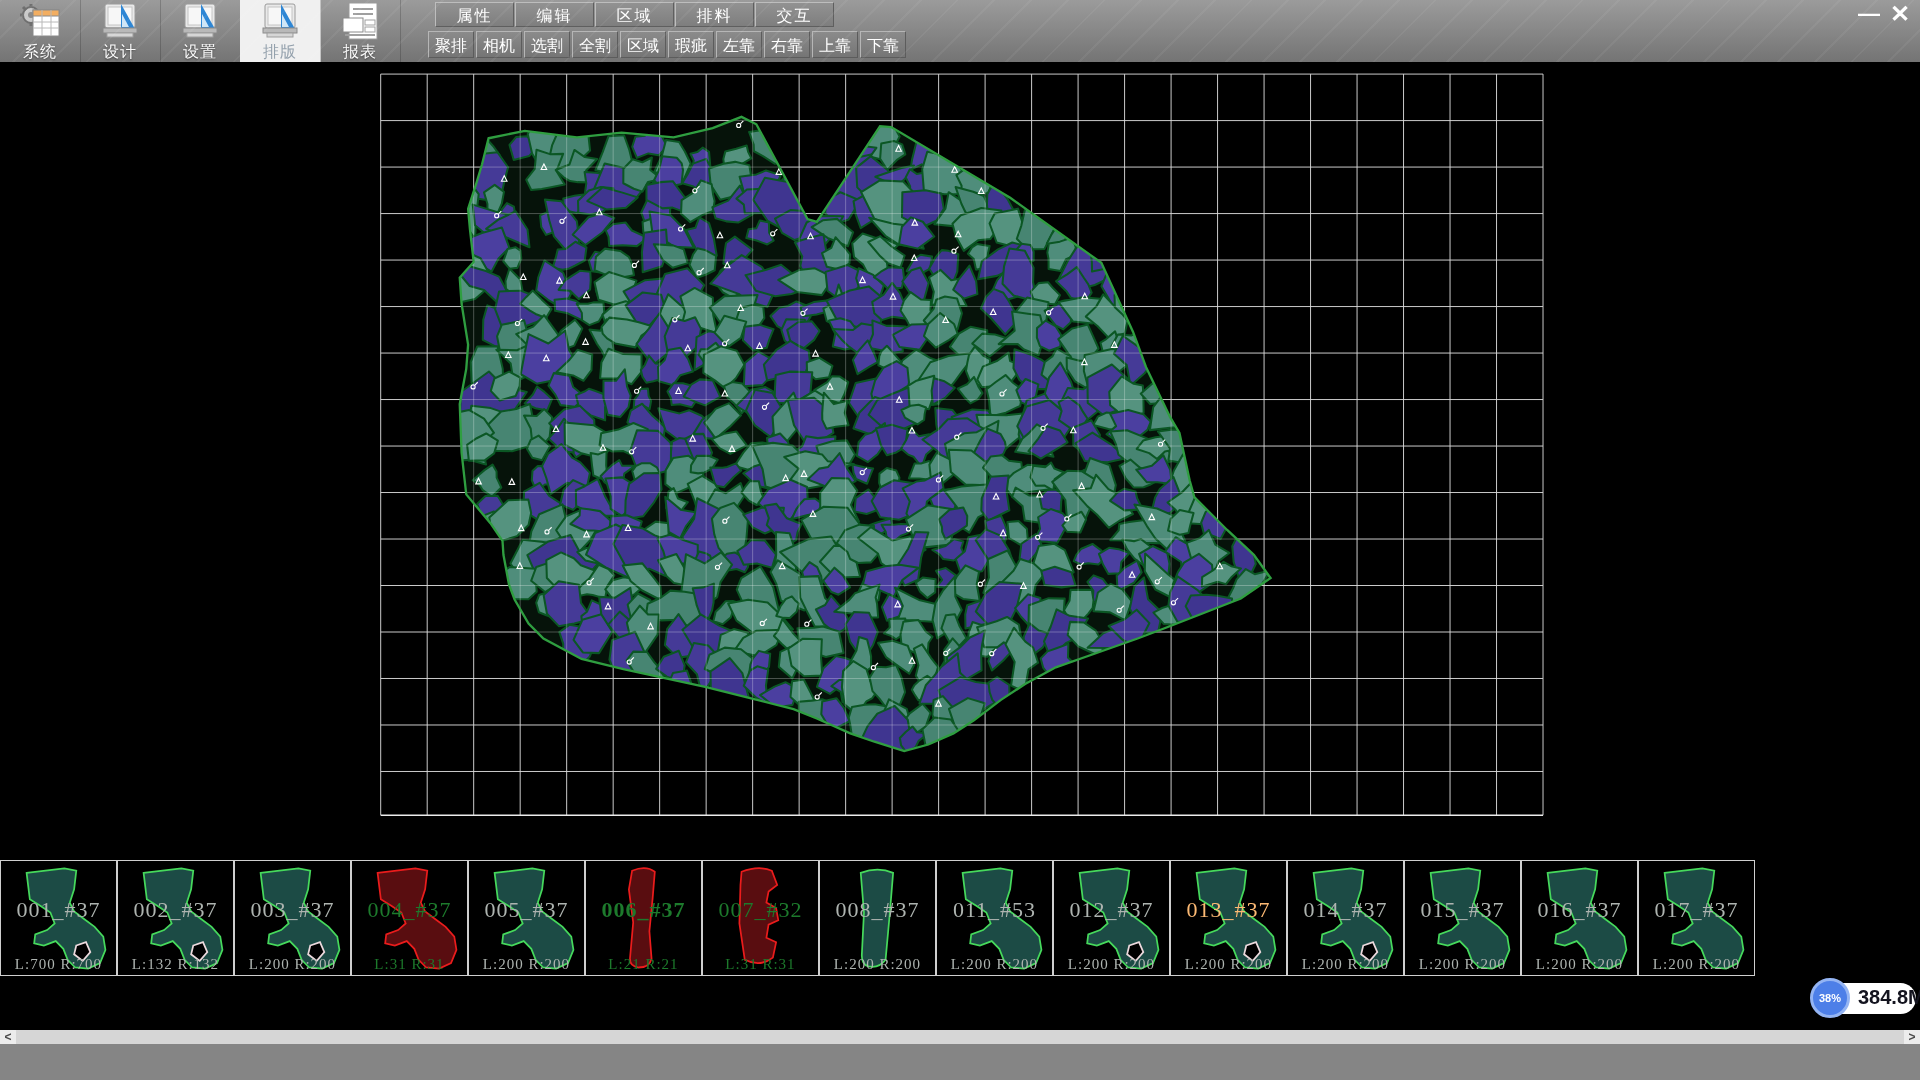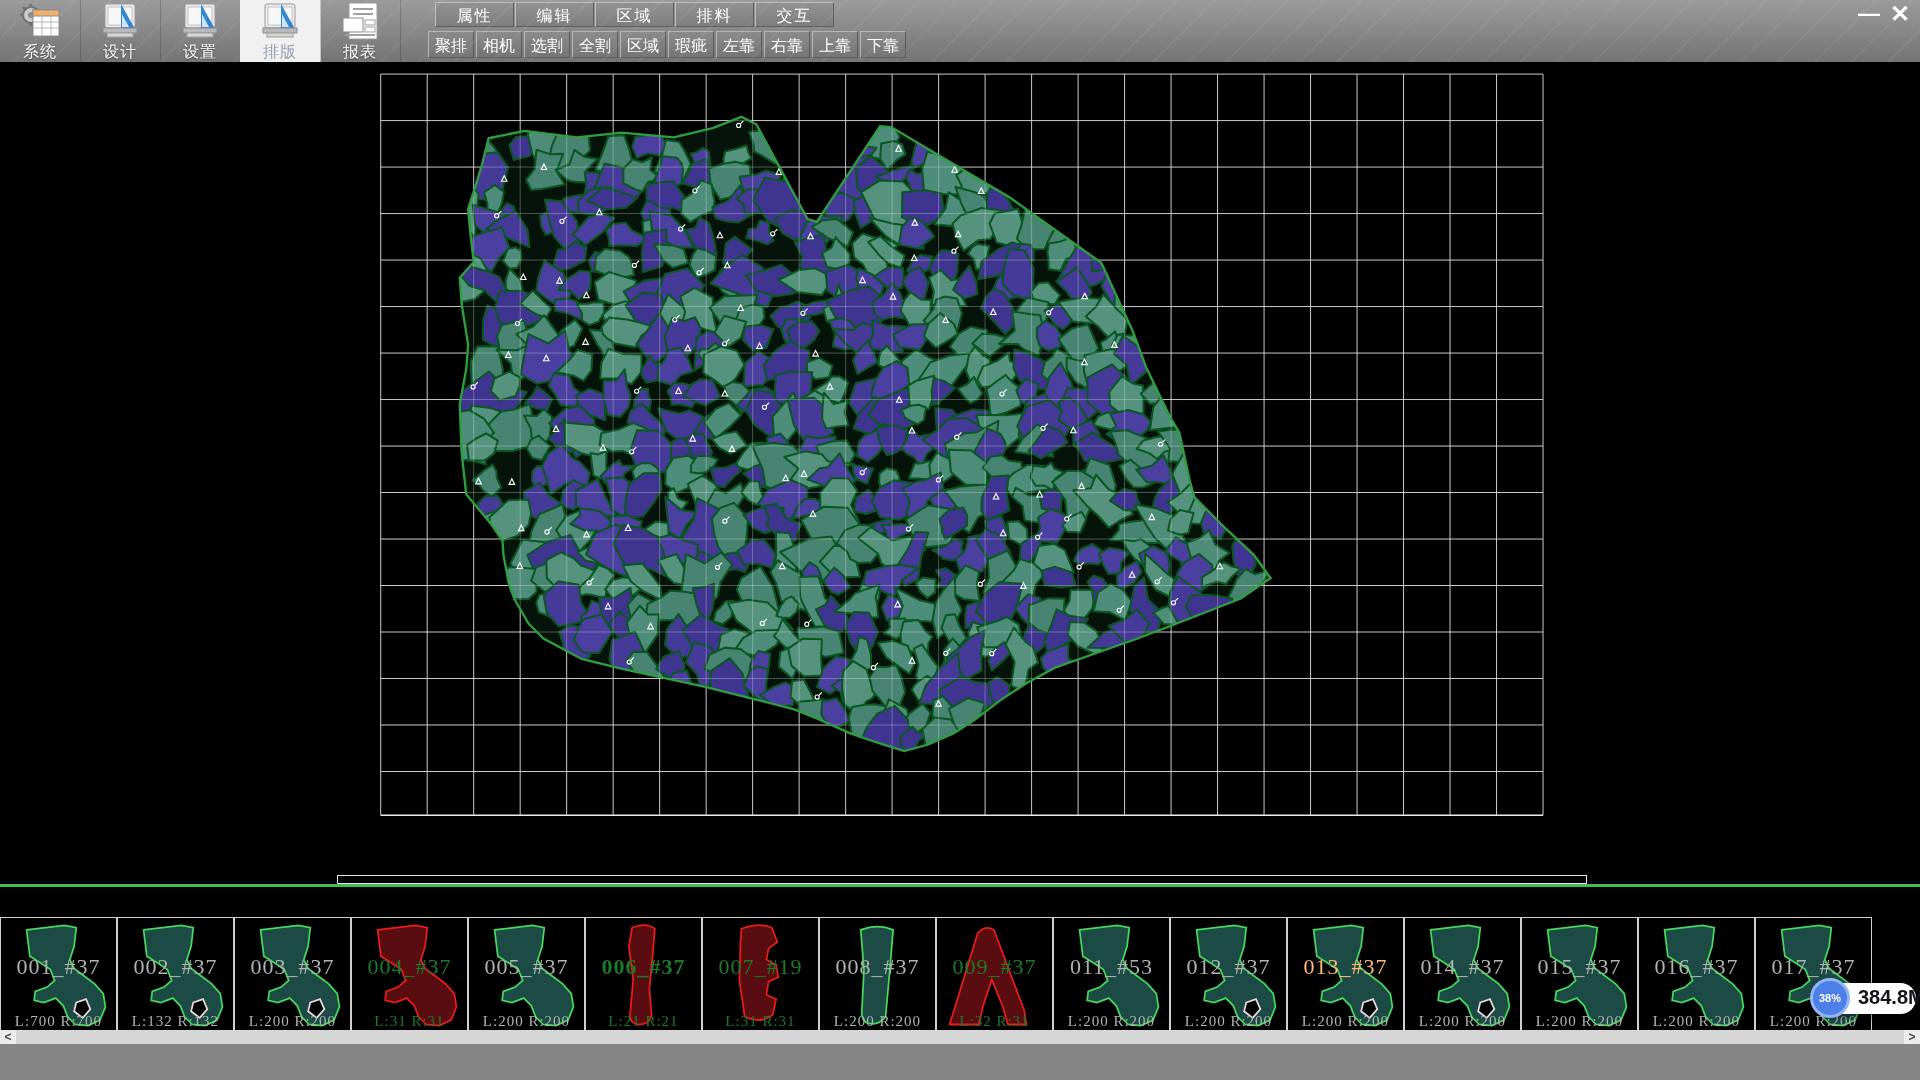--- a/index.html
+++ b/index.html
@@ -34,21 +34,21 @@
 
   
   #canvas-wrap{position:absolute;left:0;top:62px;width:1920px;height:822px;background:#000;}
   #canvas-svg{position:absolute;left:0;top:0;}
   #canvas-scroll-strip{position:absolute;box-sizing:border-box;border:1px solid #e2e2e2;background:#000;}
 
   
   #green-line{position:absolute;left:0;top:884px;width:1920px;height:3px;background:#3fbf4f;}
 
   
-  #thumb-strip{position:absolute;left:0;top:916px;width:1920px;height:118px;background:#000;
+  #thumb-strip{position:absolute;left:0;top:859px;width:1920px;height:118px;background:#000;
     display:flex;overflow:hidden;}
   .thumb{position:relative;flex:0 0 117px;height:116px;box-sizing:border-box;
     border:1px solid #cfcfcf;margin-top:1px;background:#000;cursor:pointer;}
   .thumb svg{position:absolute;left:4px;top:2px;width:108px;height:110px;}
   .thumb-name{position:absolute;left:0;right:0;top:36px;text-align:center;
     font-family:"Liberation Serif",serif;font-size:22px;letter-spacing:1px;pointer-events:none;}
   .thumb-counts{position:absolute;left:0;right:0;bottom:2px;text-align:center;
     font-family:"Liberation Serif",serif;font-size:15px;letter-spacing:1px;pointer-events:none;}
 
   
@@ -1014,39 +1014,32 @@
           <path d="M39 7 Q52 2 60 8 L58 32 L55 62 L57 87 Q55 95 45 95 Q37 94 37 87 L40 54 L36 24 Z" fill="#590d10" stroke="#ea1c1c" stroke-width="1.6"></path>
         </svg>
       <div class="thumb-name" style="color: rgb(29, 122, 44); font-weight: bold;">006_#37</div>
       <div class="thumb-counts" style="color: rgb(29, 122, 44);">L:21 R:21</div>
     </div>
 
     <div class="thumb">
       <svg viewBox="0 0 100 100" preserveAspectRatio="none">
           <path d="M32 8 Q48 2 60 7 L65 20 L57 26 L55 36 L64 41 L66 52 L57 56 L55 68 L64 72 L61 86 Q49 95 35 88 L30 55 L31 20 Z" fill="#590d10" stroke="#ea1c1c" stroke-width="1.6"></path>
         </svg>
-      <div class="thumb-name" style="color: rgb(29, 122, 44);">007_#19</div>
+      <div class="thumb-name" style="color: rgb(29, 122, 44);">007_#32</div>
       <div class="thumb-counts" style="color: rgb(29, 122, 44);">L:31 R:31</div>
     </div>
 
     <div class="thumb">
       <svg viewBox="0 0 100 100" preserveAspectRatio="none">
           <path d="M34 9 Q50 3 64 9 L61 45 L57 88 Q51 96 41 94 Q35 92 35 84 L37 45 Z" fill="#1c4b45" stroke="#46d95c" stroke-width="1.6"></path>
         </svg>
       <div class="thumb-name" style="color: rgb(174, 180, 176);">008_#37</div>
       <div class="thumb-counts" style="color: rgb(174, 180, 176);">L:200 R:200</div>
     </div>
 
-    <div class="thumb">
-      <svg viewBox="0 0 100 100" preserveAspectRatio="none">
-          <path d="M8 95 L34 12 Q41 4 49 9 L77 82 L79 95 L62 95 L57 78 L47 54 L39 78 L35 95 Z" fill="#590d10" stroke="#ea1c1c" stroke-width="1.6"></path>
-        </svg>
-      <div class="thumb-name" style="color: rgb(29, 122, 44);">009_#37</div>
-      <div class="thumb-counts" style="color: rgb(29, 122, 44);">L:32 R:31</div>
-    </div>
 
 
     <div class="thumb">
       <svg viewBox="0 0 100 100" preserveAspectRatio="none">
           <path d="M20 9 L55 5 L66 7 L64 24 L60 36 L64 44 L72 50 L83 58 L91 67 L93 79 L88 91 L77 96 L65 95 L58 88 L54 78 L47 71 L36 75 L27 73 L28 65 L39 61 L46 55 L42 45 L33 39 L23 33 Z" fill="#1c4b45" stroke="#46d95c" stroke-width="1.6"></path>
         </svg>
       <div class="thumb-name" style="color: rgb(174, 180, 176);">011_#53</div>
       <div class="thumb-counts" style="color: rgb(174, 180, 176);">L:200 R:200</div>
     </div>
 

